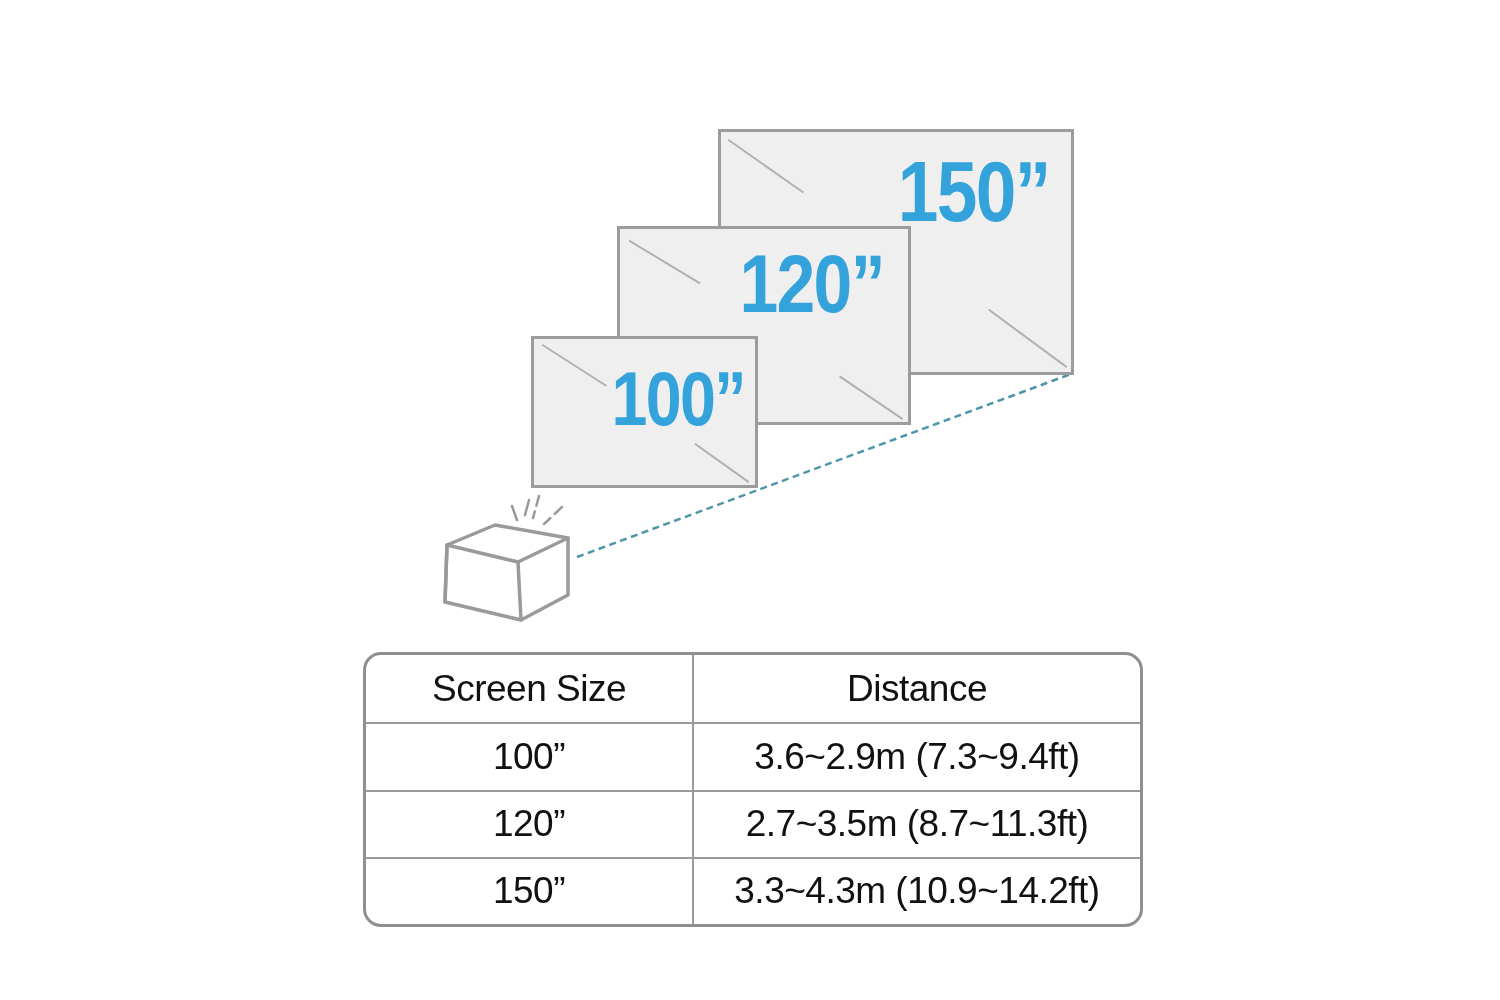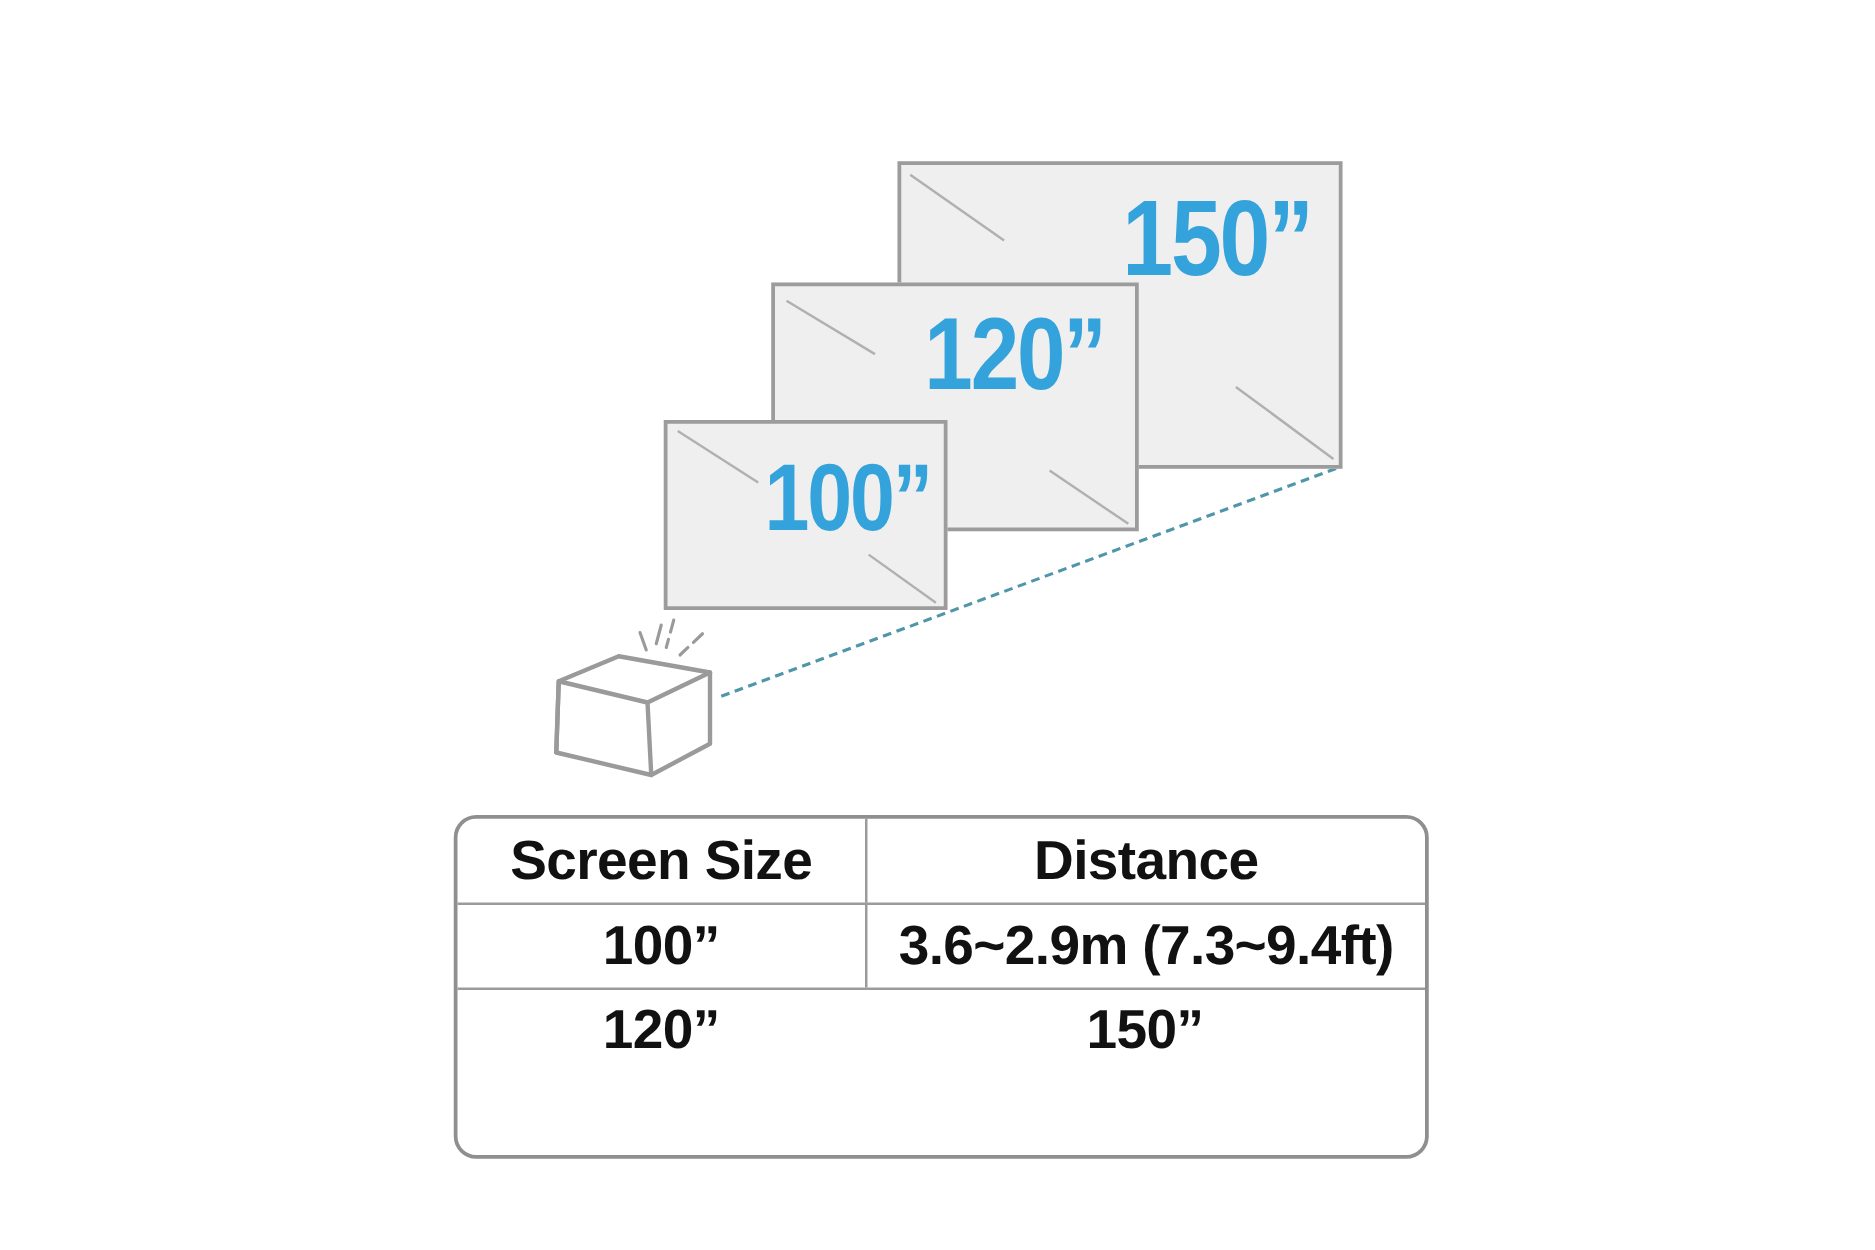--- a/index.html
+++ b/index.html
@@ -64,22 +64,22 @@
     grid-template-columns: 326px 1fr;
     grid-template-rows: repeat(4, 1fr);
     z-index: 4;
     background: #ffffff;
     color: #111111;
   }
   .cell {
     display: flex;
     align-items: center;
     justify-content: center;
-    font-size: 44px;
-    font-weight: 700;
+    font-size: 37px;
+    font-weight: 400;
     letter-spacing: -0.5px;
     white-space: nowrap;
   }
   .cell.col2 { border-left: 2px solid #9b9b9b; text-align: right; }
   .cell.rtop { border-top: 2px solid #9b9b9b; }
 </style>
 </head>
 <body>
 
 <div class="stage">
@@ -126,17 +126,19 @@
   </div>
 
   <div class="size-table">
     <div class="cell head col1">Screen Size</div>
     <div class="cell head col2">Distance</div>
 
     <div class="cell rtop col1">100”</div>
     <div class="cell rtop col2">3.6~2.9m (7.3~9.4ft)</div>
 
     <div class="cell rtop col1">120”</div>
+    <div class="cell rtop col2">2.7~3.5m (8.7~11.3ft)</div>
 
     <div class="cell rtop col1">150”</div>
+    <div class="cell rtop col2">3.3~4.3m (10.9~14.2ft)</div>
   </div>
 
 </div>
 
 </body></html>

